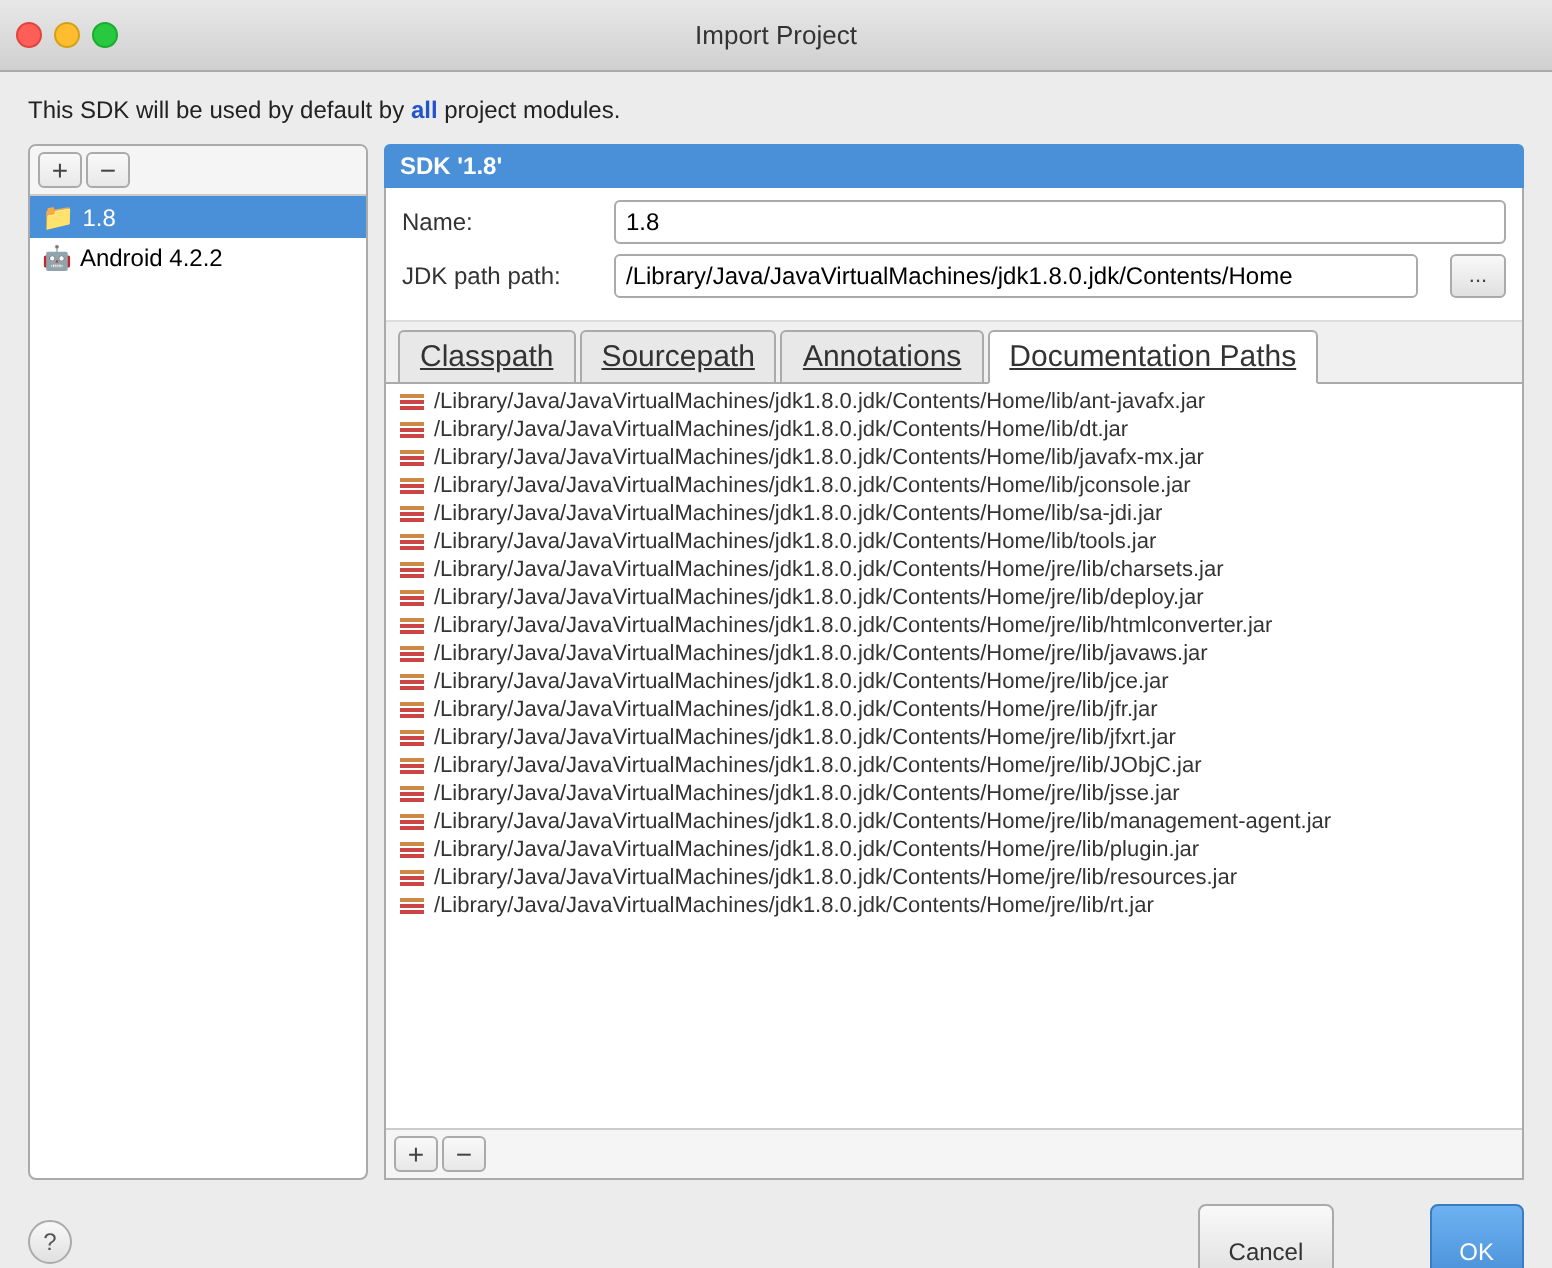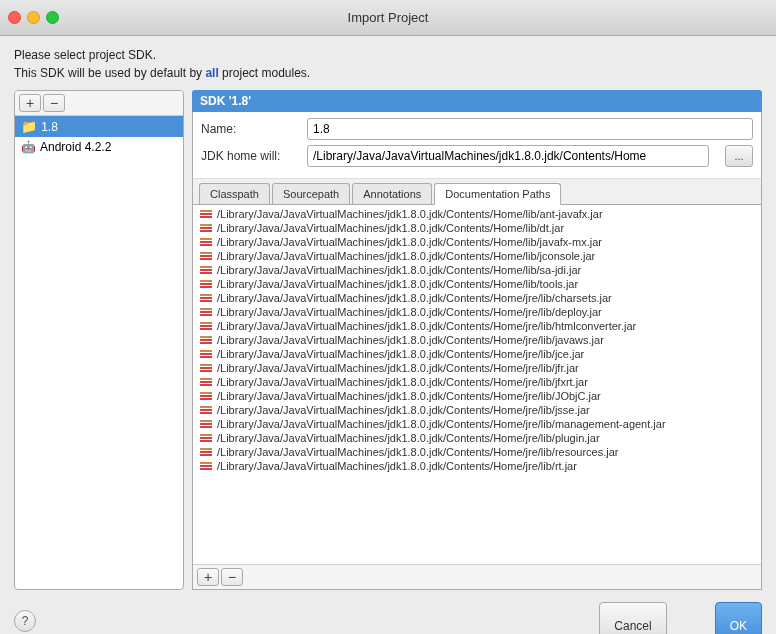--- a/index.html
+++ b/index.html
@@ -197,24 +197,25 @@
       border-bottom: 1px solid #aaa;
       padding: 4px 6px 0 6px;
       gap: 0;
     }
     .tab {
       padding: 4px 10px;
       border: 1px solid #aaa;
       border-bottom: none;
       background: #e8e8e8;
       cursor: pointer;
-      font-size: 11px;
+      font-size: 15px;
       color: #333;
       border-radius: 3px 3px 0 0;
       margin-right: 2px;
+      text-decoration: underline;
     }
     .tab.active {
       background: white;
       border-bottom: 1px solid white;
       margin-bottom: -1px;
       z-index: 1;
     }
 
     
     .file-list-container {
@@ -322,21 +323,20 @@
   <div class="titlebar-buttons">
     <div class="tb-btn tb-close"></div>
     <div class="tb-btn tb-min"></div>
     <div class="tb-btn tb-max"></div>
   </div>
   <span class="titlebar-title">Import Project</span>
 </div>
 
 <div class="main">
   <div class="description">
-    <div>Please select project SDK.</div>
     <div>
       <span>This SDK will be used by default by </span><span class="bold blue">all</span><span> project modules.</span>
     </div>
   </div>
 
   <div class="content-area">
 
     <div class="sidebar">
       <div class="sidebar-toolbar">
         <button class="sidebar-btn">+</button>
@@ -356,21 +356,21 @@
 
     <div class="right-panel">
       <div class="sdk-header">SDK '1.8'</div>
       <div class="sdk-body">
         <div class="sdk-fields">
           <div class="field-row">
             <span class="field-label">Name:</span>
             <input class="field-input" type="text" value="1.8" style="">
           </div>
           <div class="field-row">
-            <span class="field-label">JDK home will:</span>
+            <span class="field-label">JDK path path:</span>
             <input class="field-input field-input-path" type="text" value="/Library/Java/JavaVirtualMachines/jdk1.8.0.jdk/Contents/Home" style="">
             <button class="browse-btn">...</button>
           </div>
         </div>
 
         <div class="tabs">
           <div class="tab">
             <span>Classpath</span>
           </div>
           <div class="tab">

